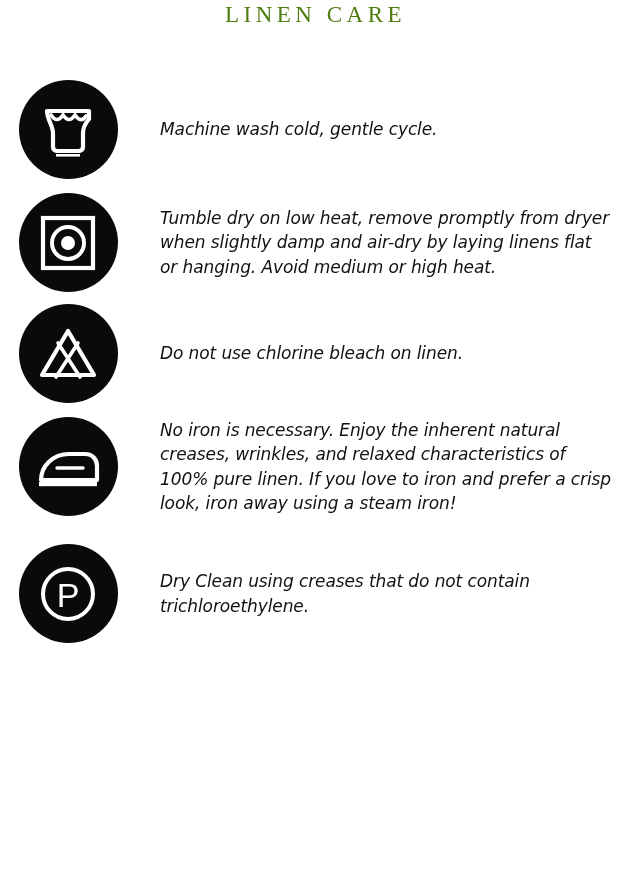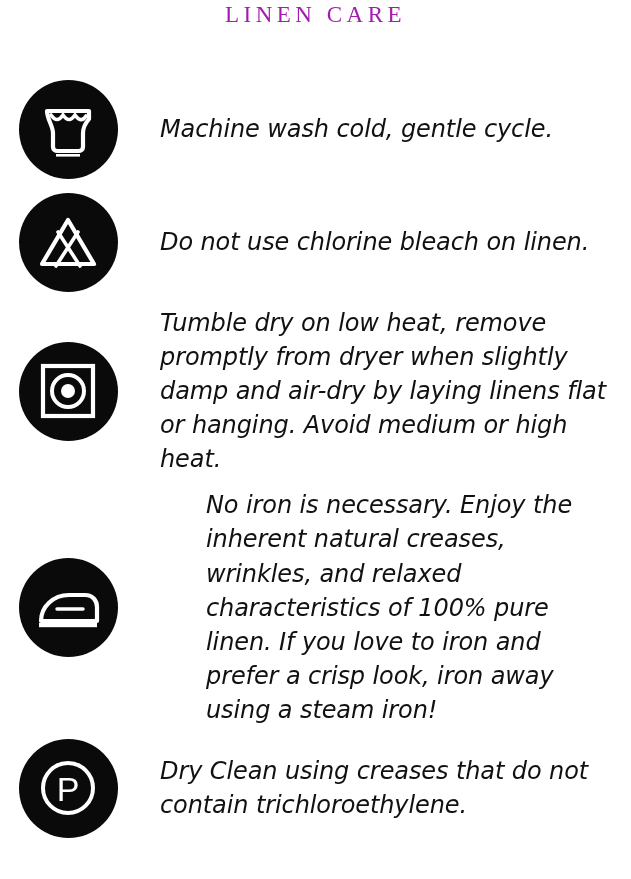--- a/index.html
+++ b/index.html
@@ -19,21 +19,21 @@
     width: 631px;
     height: 879px;
     position: relative;
     box-sizing: border-box;
   }
   .title {
     text-align: center;
     font-family: "Liberation Serif", serif;
     font-size: 23px;
     letter-spacing: 4.5px;
-    color: #a21caf;
+    color: #4d7c0f;
     padding-top: 2px;
     font-weight: 400;
   }
   .care-list {
     margin-top: 52px;
     padding: 0 0 0 0;
   }
   .care-row {
     display: flex;
     align-items: center;
@@ -63,31 +63,31 @@
     display: block;
   }
   .text-cell {
     flex: 1 1 auto;
     padding-left: 34px;
     padding-right: 4px;
   }
   .care-text {
     font-family: "DejaVu Sans", sans-serif;
     font-style: italic;
-    font-size: 24px;
+    font-size: 17px;
     line-height: 1.42;
     color: #111111;
     margin: 0;
     letter-spacing: -0.1px;
   }
   
   .row-0 { margin-bottom: 14px; }
   .row-1 { margin-bottom: 14px; }
   .row-2 { margin-bottom: 12px; }
-  .row-3 { margin-bottom: 12px; gap: 46px; }
+  .row-3 { margin-bottom: 28px; }
   .row-4 { margin-bottom: 0; }
 </style>
 </head>
 <body>
 
 <div class="page">
 
   <div class="title">LINEN CARE</div>
 
   <div class="care-list">
@@ -103,48 +103,48 @@
 
             <rect x="19" y="55" width="24" height="2.6" fill="#ffffff"></rect>
           </svg>
         </div>
       </div>
       <div class="text-cell">
         <p class="care-text">Machine wash cold, gentle cycle.</p>
       </div>
     </div>
 
+    <div class="care-row row-2">
+      <div class="icon-cell">
+        <div class="icon-circle">
+          <svg width="62" height="62" viewBox="0 0 62 62" aria-hidden="true">
+            <rect x="6" y="6" width="50" height="50" fill="none" stroke="#ffffff" stroke-width="4.2"></rect>
+            <circle cx="31" cy="31" r="16" fill="none" stroke="#ffffff" stroke-width="4"></circle>
+            <circle cx="31" cy="31" r="7" fill="#ffffff"></circle>
+          </svg>
+        </div>
+      </div>
+      <div class="text-cell">
+        <p class="care-text">Tumble dry on low heat, remove promptly from dryer when slightly damp and air-dry by laying linens flat or hanging. Avoid medium or high heat.</p>
+      </div>
+    </div>
+
     <div class="care-row row-1">
       <div class="icon-cell">
         <div class="icon-circle">
           <svg width="64" height="58" viewBox="0 0 64 58" aria-hidden="true">
             <path d="M32 6 L58 50 L6 50 Z" fill="none" stroke="#ffffff" stroke-width="4.2" stroke-linejoin="round"></path>
 
             <line x1="20" y1="52" x2="42" y2="18" stroke="#ffffff" stroke-width="3.6" stroke-linecap="round"></line>
             <line x1="44" y1="52" x2="22" y2="18" stroke="#ffffff" stroke-width="3.6" stroke-linecap="round"></line>
           </svg>
         </div>
       </div>
       <div class="text-cell">
         <p class="care-text">Do not use chlorine bleach on linen.</p>
-      </div>
-    </div>
-
-    <div class="care-row row-2">
-      <div class="icon-cell">
-        <div class="icon-circle">
-          <svg width="62" height="62" viewBox="0 0 62 62" aria-hidden="true">
-            <rect x="6" y="6" width="50" height="50" fill="none" stroke="#ffffff" stroke-width="4.2"></rect>
-            <circle cx="31" cy="31" r="16" fill="none" stroke="#ffffff" stroke-width="4"></circle>
-            <circle cx="31" cy="31" r="7" fill="#ffffff"></circle>
-          </svg>
-        </div>
-      </div>
-      <div class="text-cell">
-        <p class="care-text">Tumble dry on low heat, remove promptly from dryer when slightly damp and air-dry by laying linens flat or hanging. Avoid medium or high heat.</p>
       </div>
     </div>
 
     <div class="care-row row-3">
       <div class="icon-cell">
         <div class="icon-circle">
           <svg width="66" height="46" viewBox="0 0 66 46" aria-hidden="true">
             <path d="M6 36 C6 22 18 10 34 10 L50 10 C58 10 62 16 62 22 L62 36 Z" fill="none" stroke="#ffffff" stroke-width="4.2" stroke-linejoin="round"></path>
             <rect x="4" y="38" width="58" height="4.2" fill="#ffffff"></rect>
             <line x1="22" y1="24" x2="48" y2="24" stroke="#ffffff" stroke-width="3.4" stroke-linecap="round"></line>

